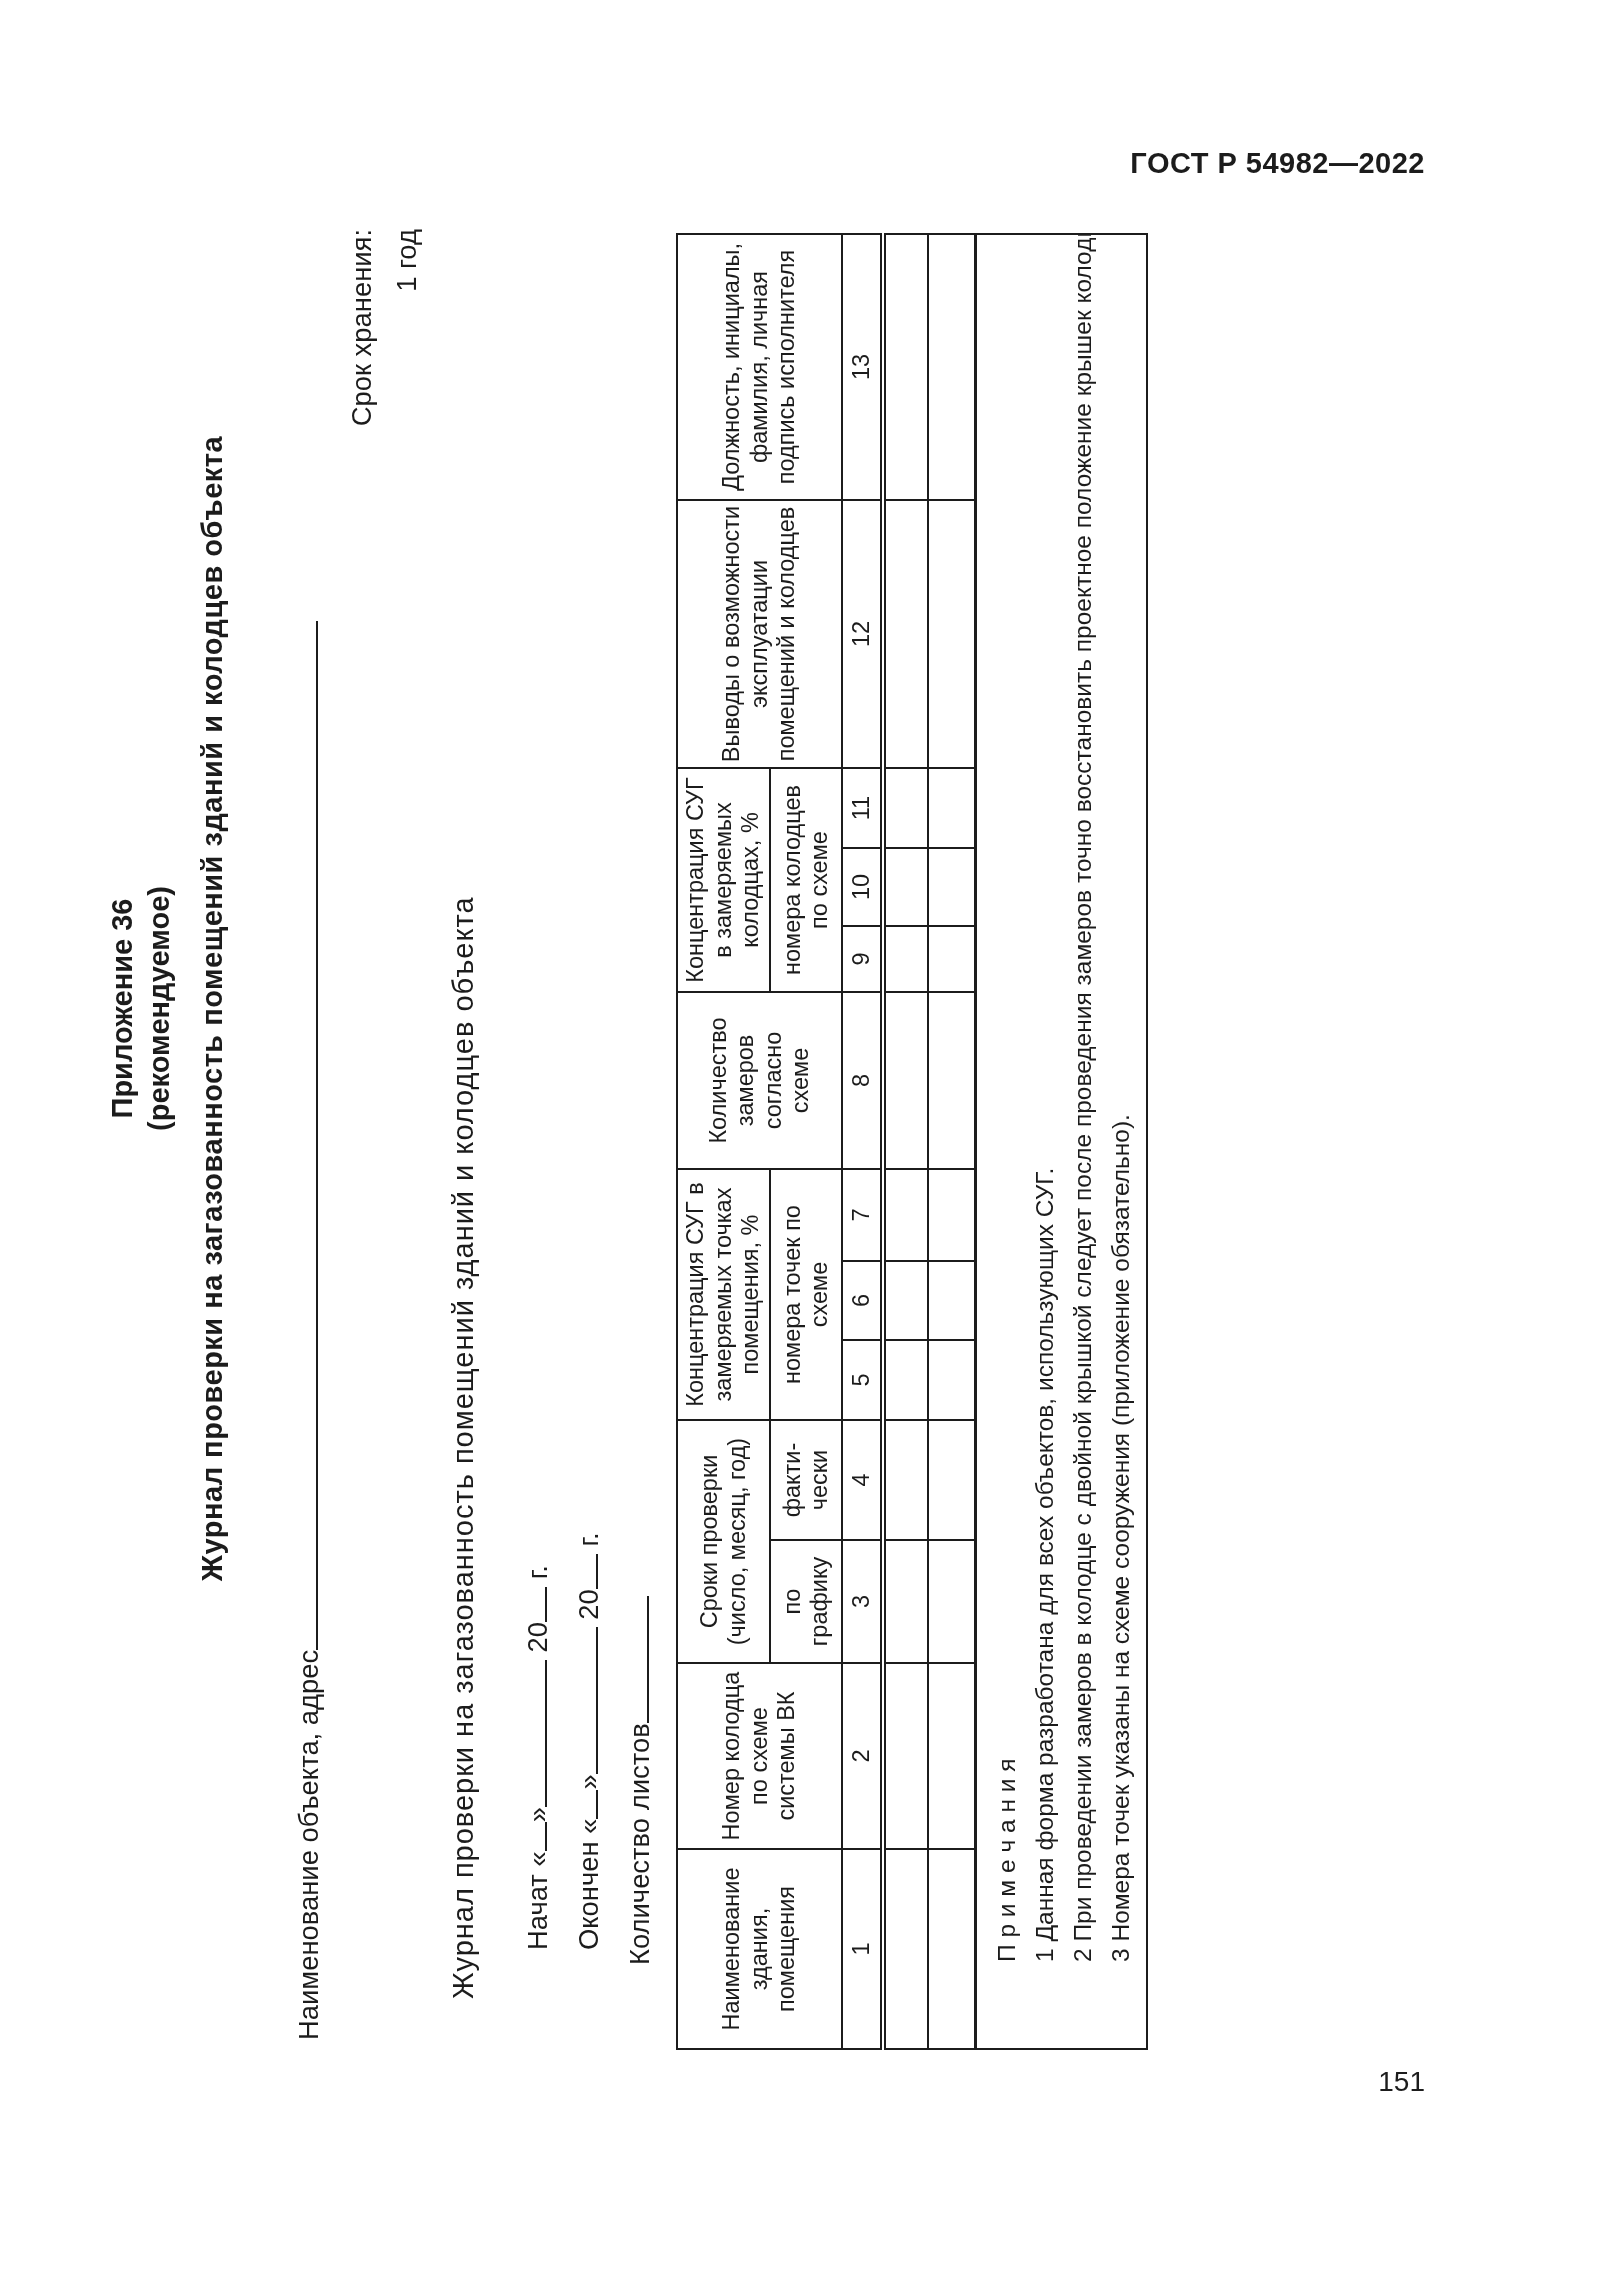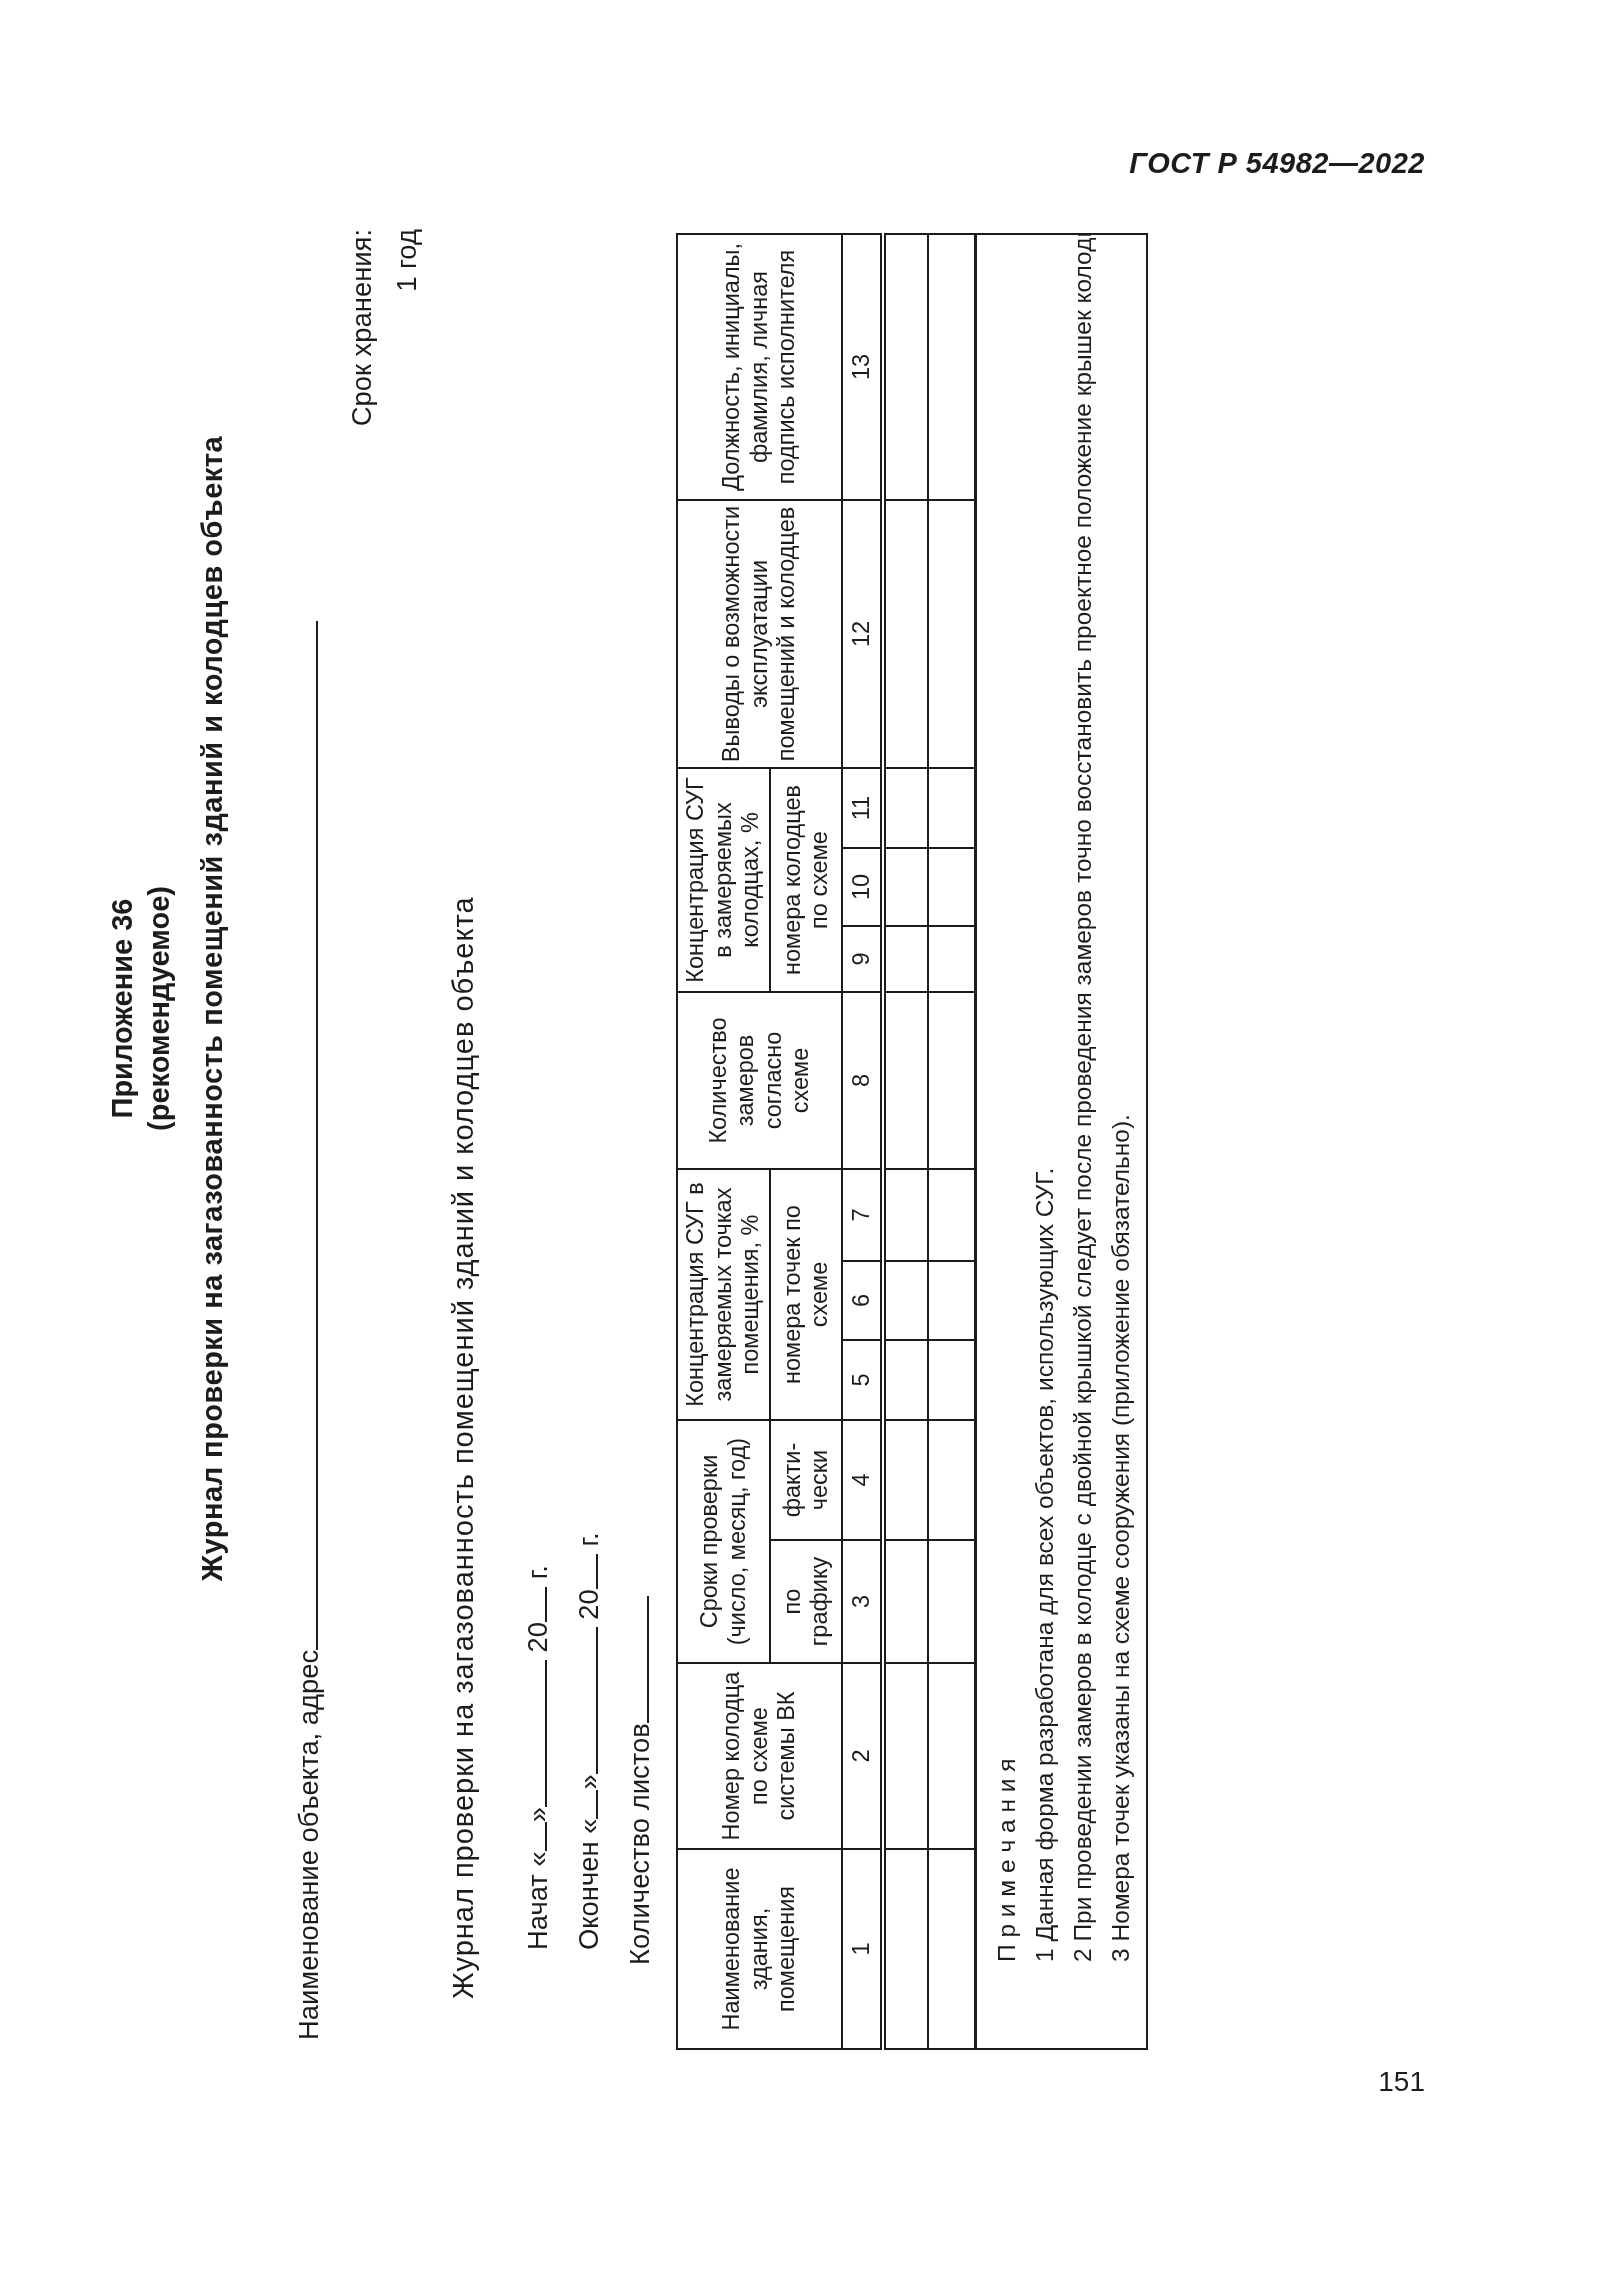--- a/index.html
+++ b/index.html
@@ -1,18 +1,18 @@
 <!DOCTYPE html>
 <html><head>
 <meta charset="utf-8">
 <style>
   html,body{margin:0;padding:0;background:#e8e8e8;}
   .page{position:relative;width:1621px;height:2293px;background:#ffffff;overflow:hidden;
         font-family:"Liberation Sans", sans-serif;color:#1c1c1c;}
-  .gost-header{position:absolute;top:147px;right:196px;font-size:29px;font-weight:bold;letter-spacing:0.5px;font-style:italic;}
+  .gost-header{position:absolute;top:147px;right:196px;font-size:29px;font-weight:bold;letter-spacing:0.5px;}
   .page-number{position:absolute;top:2066px;right:196px;font-size:28px;}
   
   .landscape{position:absolute;left:98px;top:137px;width:1960px;height:1059px;
              transform-origin:top left;transform:rotate(-90deg) translateX(-1960px);}
   .appendix{position:absolute;top:5.9px;left:216px;width:1745px;text-align:center;
             font-size:29px;font-weight:bold;line-height:37px;}
   .form-title{position:absolute;top:98px;left:216px;width:1745px;text-align:center;
               font-size:29px;font-weight:bold;letter-spacing:0.5px;}
   .object-line{position:absolute;top:192px;left:57px;font-size:27.4px;white-space:nowrap;}
   .storage{position:absolute;top:241px;right:92px;text-align:right;font-size:27.4px;line-height:45px;}

